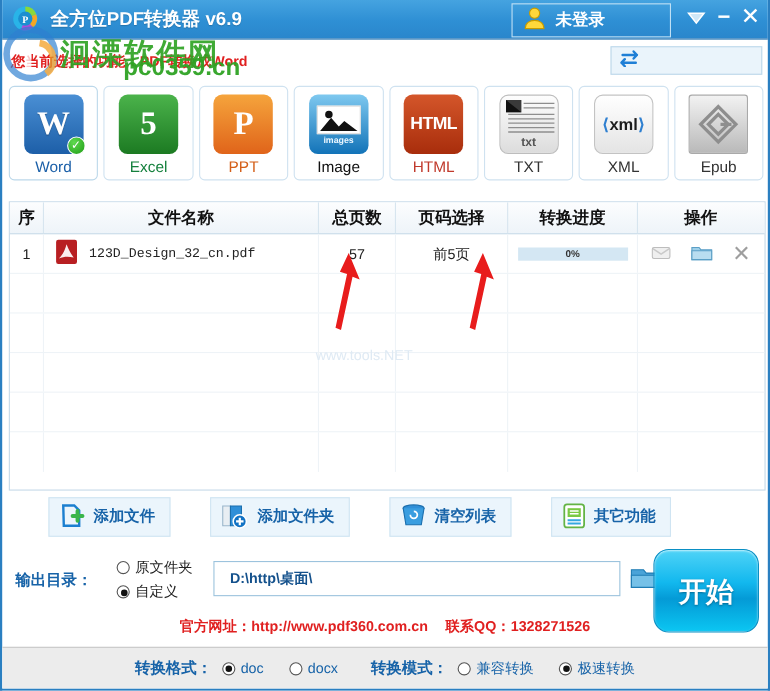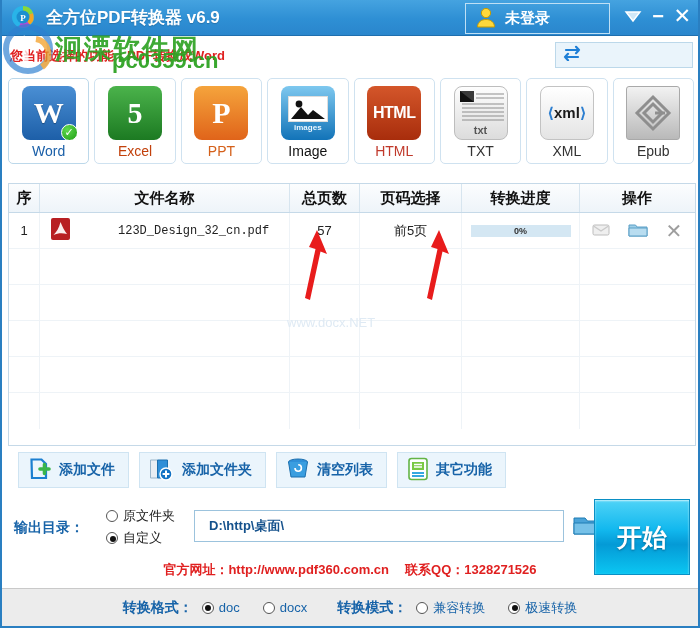--- a/index.html
+++ b/index.html
@@ -137,35 +137,35 @@
     border-right: 1px solid #eef3f7; height: 100%;
     font-size: 13px; color: #222;
   }
   .td:last-child { border-right: none; }
   .c-idx  { width: 31px; justify-content: center; }
   .c-name { width: 250px; justify-content: flex-start; padding-left: 10px; gap: 10px;}
   .c-pages{ width: 70px; justify-content: center; }
   .c-sel  { width: 102px; justify-content: center; }
   .c-prog { width: 118px; justify-content: center; }
   .c-ops  { width: 114px; justify-content: center; gap: 18px; }
-  .fname { font-family: "Liberation Mono","DejaVu Sans Mono", monospace; font-size: 12px; margin-left: 37px; }
+  .fname { font-family: "Liberation Mono","DejaVu Sans Mono", monospace; font-size: 12px; }
   .progress {
     width: 100px; height: 12px; background: #d4e7f3;
     display: flex; align-items: center; justify-content: center;
     font-size: 9px; color: #333; font-weight: bold;
   }
 
   
   .actionbar {
     position: absolute; left: 16px; top: 452px; display: flex; gap: 10px;
   }
   .act-btn {
     height: 36px; background: #ebf5fc; border: 1px solid #cfe4f2;
     display: flex; align-items: center; gap: 7px; padding: 0 13px 0 9px;
-    font-size: 14px; color: #1763a8; font-weight: bold; cursor: pointer;
+    font-size: 14px; color: #1763a8; font-weight: bold; cursor: pointer; margin-left: 26px;
   }
 
   
   .outrow { position: absolute; left: 12px; top: 503px; width: 670px; height: 56px; }
   .out-label {
     position: absolute; left: 0; top: 16px;
     font-size: 14px; color: #1763a8; font-weight: bold; white-space: nowrap;
   }
   .radio-col { position: absolute; left: 92px; top: 4px; }
   .rd {
@@ -183,21 +183,21 @@
   .path-input {
     position: absolute; left: 180px; top: 7px; width: 370px; height: 32px;
     border: 1px solid #9cc3dd; background: #fff;
     display: flex; align-items: center; padding-left: 14px;
     font-size: 13px; color: #14518c; font-weight: bold;
     font-family: "Liberation Sans", sans-serif;
   }
   .browse-ico { position: absolute; left: 558px; top: 10px; cursor: pointer; }
   .start-btn {
     position: absolute; right: 8px; top: 499px; width: 96px; height: 76px;
-    border-radius: 0;
+    border-radius: 14px;
     background: linear-gradient(180deg,#4fd3f7 0%, #12b8ee 40%, #049ad6 60%, #0bc6f2 100%);
     border: 1px solid #0a8fc4;
     box-shadow: inset 0 1px 2px rgba(255,255,255,.7);
     display: flex; align-items: center; justify-content: center;
     color: #fff; font-size: 25px; font-weight: bold; cursor: pointer;
     text-shadow: 0 1px 2px rgba(0,60,90,.55);
   }
 
   
   .infoline {
@@ -294,21 +294,21 @@
       </span>
       <span class="fmt-lbl" style="color:#1a5fa8">Word</span>
     </div>
 
     <div class="fmt-btn">
       <span class="fmt-ico">
         <span class="ico-sq" style="margin:1px 0 0 2px;background:linear-gradient(180deg,#4bb34b,#1c7a22);">
           <span style="font-size:30px;font-family:'Liberation Serif',serif;">5</span>
         </span>
       </span>
-      <span class="fmt-lbl" style="color:#c2410c">Excel</span>
+      <span class="fmt-lbl" style="color:#15803d">Excel</span>
     </div>
 
     <div class="fmt-btn">
       <span class="fmt-ico">
         <span class="ico-sq" style="margin:1px 0 0 2px;background:linear-gradient(180deg,#f5a43c,#e0641a);">
           <span style="font-size:30px;font-family:'Liberation Serif',serif;">P</span>
         </span>
       </span>
       <span class="fmt-lbl" style="color:#d4601a">PPT</span>
     </div>
@@ -458,21 +458,21 @@
     <div class="row" style="border-bottom:none">
       <div class="td c-idx"></div>
       <div class="td c-name"></div>
       <div class="td c-pages"></div>
       <div class="td c-sel"></div>
       <div class="td c-prog"></div>
       <div class="td c-ops"></div>
     </div>
   </div>
 
-  <div class="wm-faint">www.docx.NET</div>
+  <div class="wm-faint">www.tools.NET</div>
 
   <svg class="arrow" style="left:295px; top:228px;" width="40" height="80" viewBox="0 0 40 80">
     <path d="M20 2 L30 26 L23.5 23.5 L13 72 L8 70 L18.5 21 L12 19 Z" fill="#e81c1c"></path>
   </svg>
   <svg class="arrow" style="left:417px; top:228px;" width="40" height="80" viewBox="0 0 40 80">
     <path d="M20 2 L30 26 L23.5 23.5 L13 72 L8 70 L18.5 21 L12 19 Z" fill="#e81c1c"></path>
   </svg>
 
   <div class="actionbar">
     <div class="act-btn">

